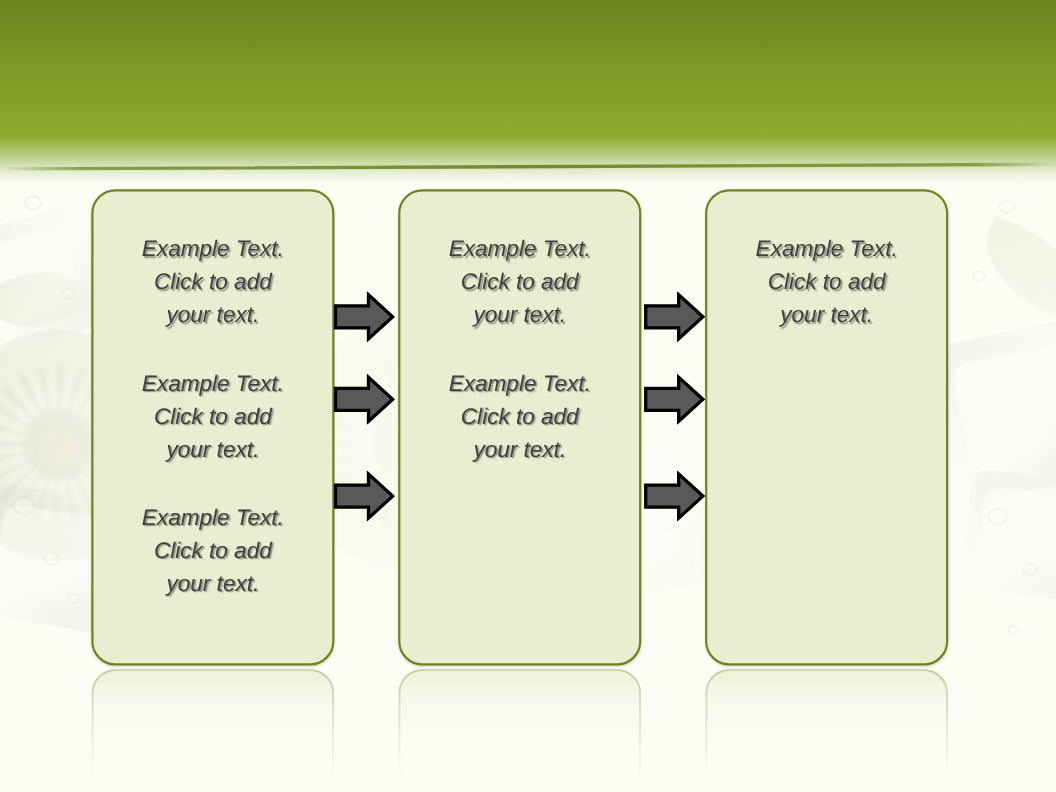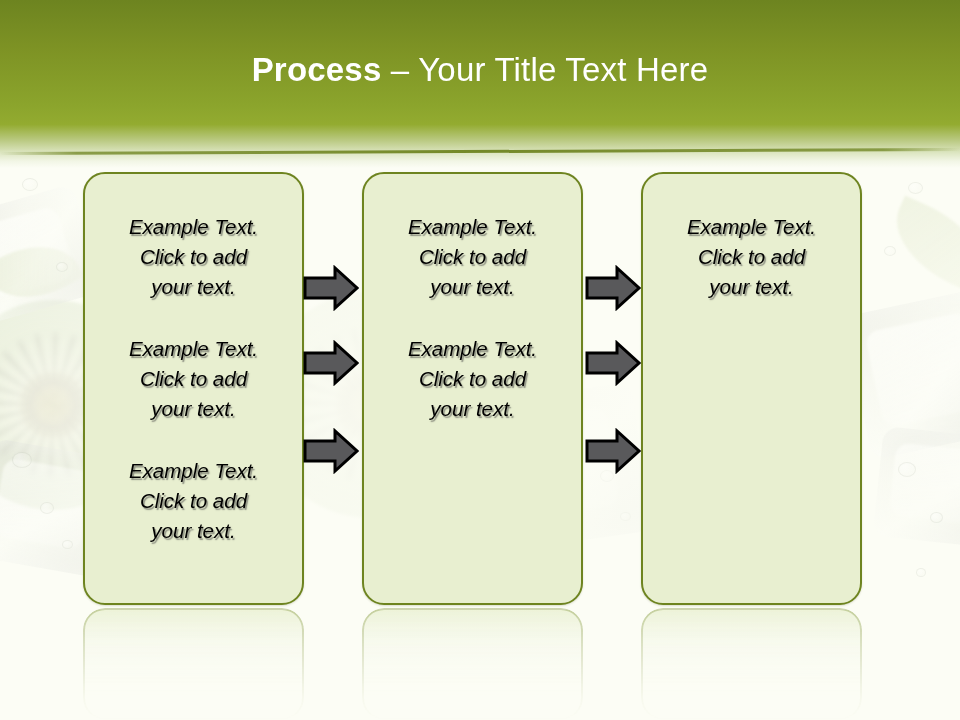--- a/index.html
+++ b/index.html
@@ -153,21 +153,21 @@
     border:2px solid #6e8420;
     border-radius:22px;
     box-shadow:0 1px 2px rgba(90,100,50,.20);
   }
   .ptext{
     position:absolute;left:12px;right:12px;
     text-align:center;
     font-style:italic;
     font-size:20.5px;
     line-height:30px;
-    color:#000000;
+    color:#404040;
     text-shadow:1.5px 1.5px 1.2px rgba(60,60,60,.55);
     white-space:pre-line;
   }
 
   
   .refl{
     position:absolute;box-sizing:border-box;
     background:linear-gradient(to bottom,
       rgba(232,239,208,.80) 0%,
       rgba(240,245,226,.55) 30%,
@@ -217,23 +217,20 @@
     <div class="drop" style="left:930px;top:512px;width:11px;height:9px;"></div>
     <div class="drop" style="left:600px;top:470px;width:12px;height:10px;"></div>
     <div class="drop" style="left:620px;top:512px;width:9px;height:7px;"></div>
     <div class="drop" style="left:916px;top:568px;width:8px;height:7px;"></div>
     <div class="veil"></div>
   </div>
 
   <div class="header"></div>
   <div class="header-rule"></div>
 
-  <div class="title">
-    <span class="strong">Process</span><span class="rest"> – Your Title Text Here</span>
-  </div>
 
   <div class="refl" style="left:83px;top:608px;width:221px;height:112px;"></div>
   <div class="refl" style="left:362px;top:608px;width:221px;height:112px;"></div>
   <div class="refl" style="left:641px;top:608px;width:221px;height:112px;"></div>
 
   <div class="pbox" style="left:83px;top:172px;width:221px;height:433px;">
     <div class="ptext" style="top:38px;">Example Text.
 Click  to add
 your text.</div>
     <div class="ptext" style="top:160px;">Example Text.

